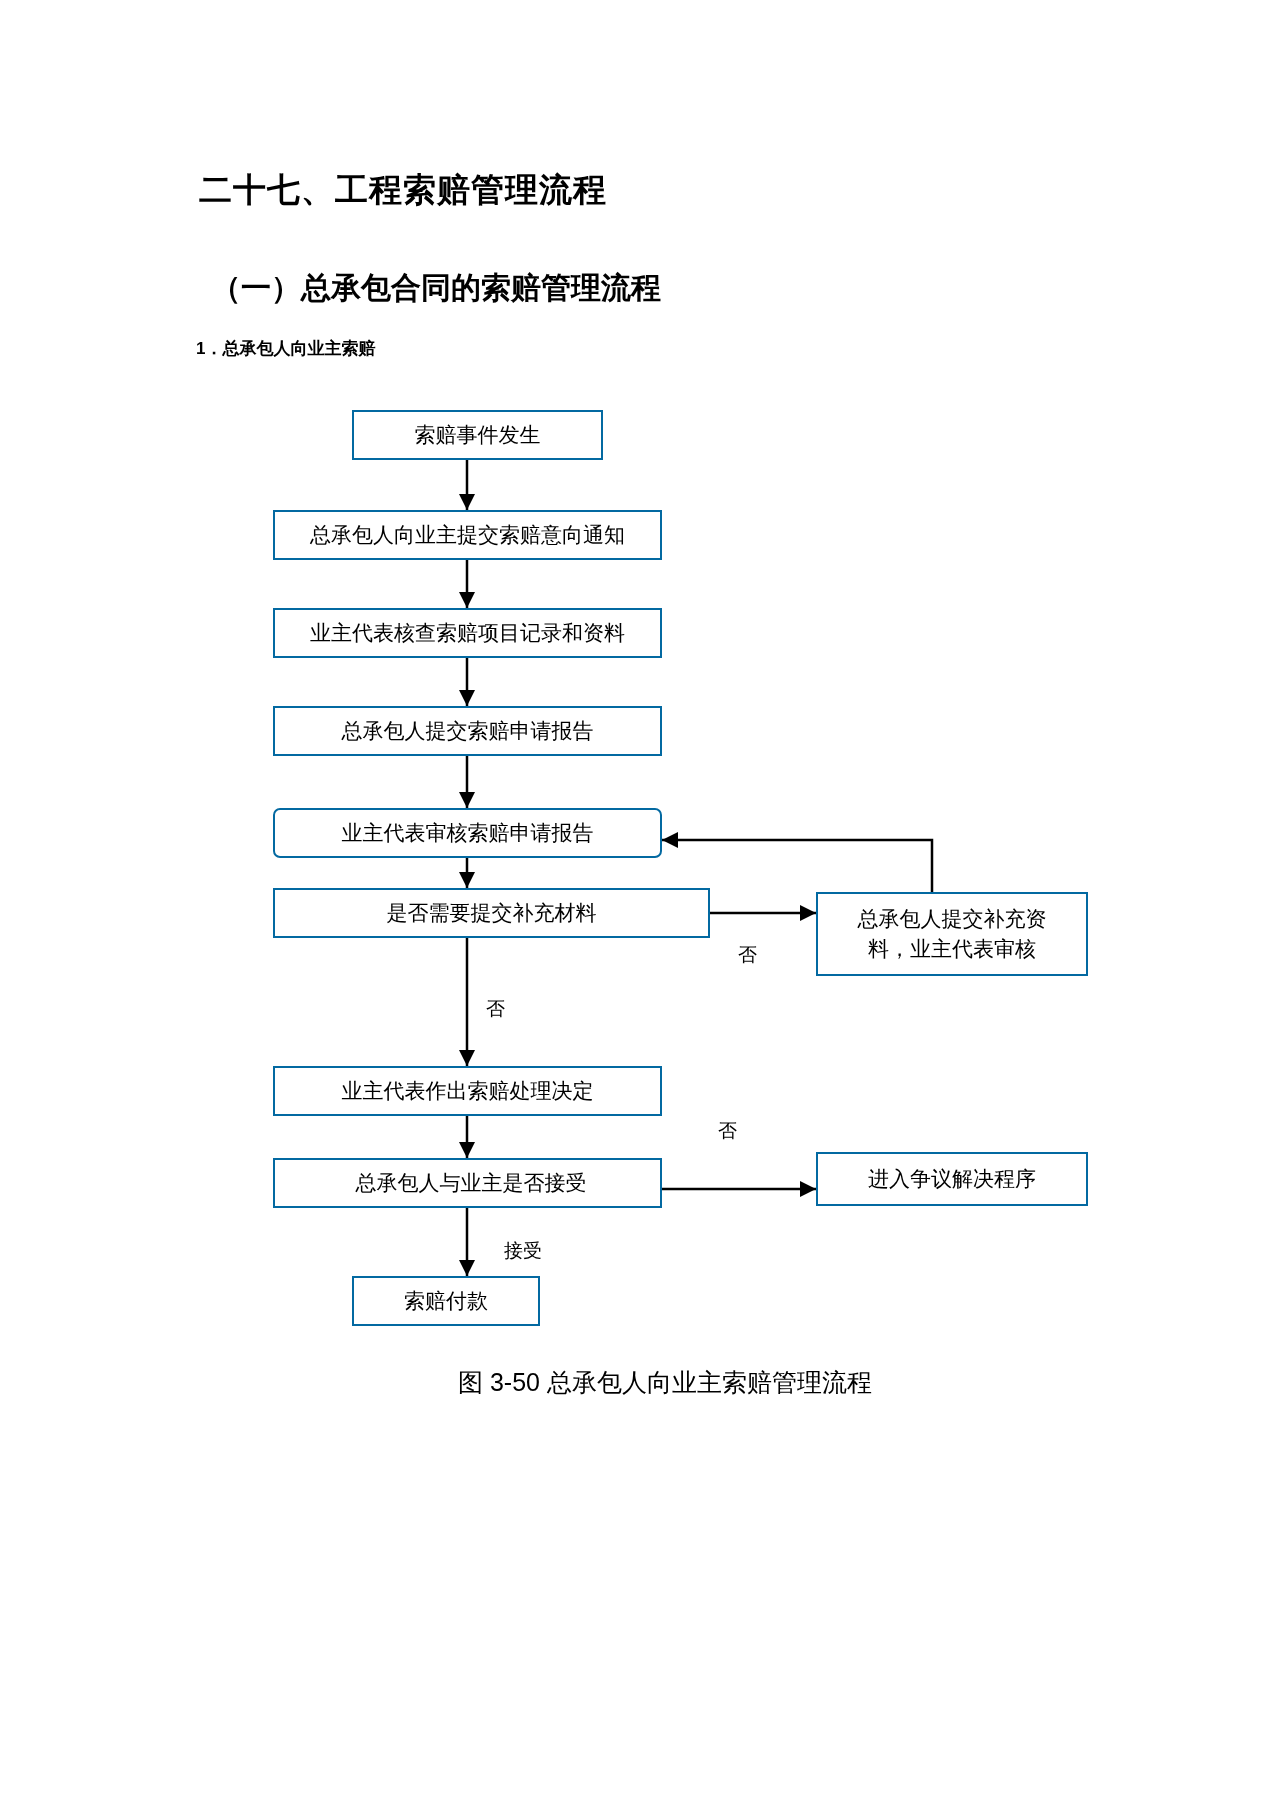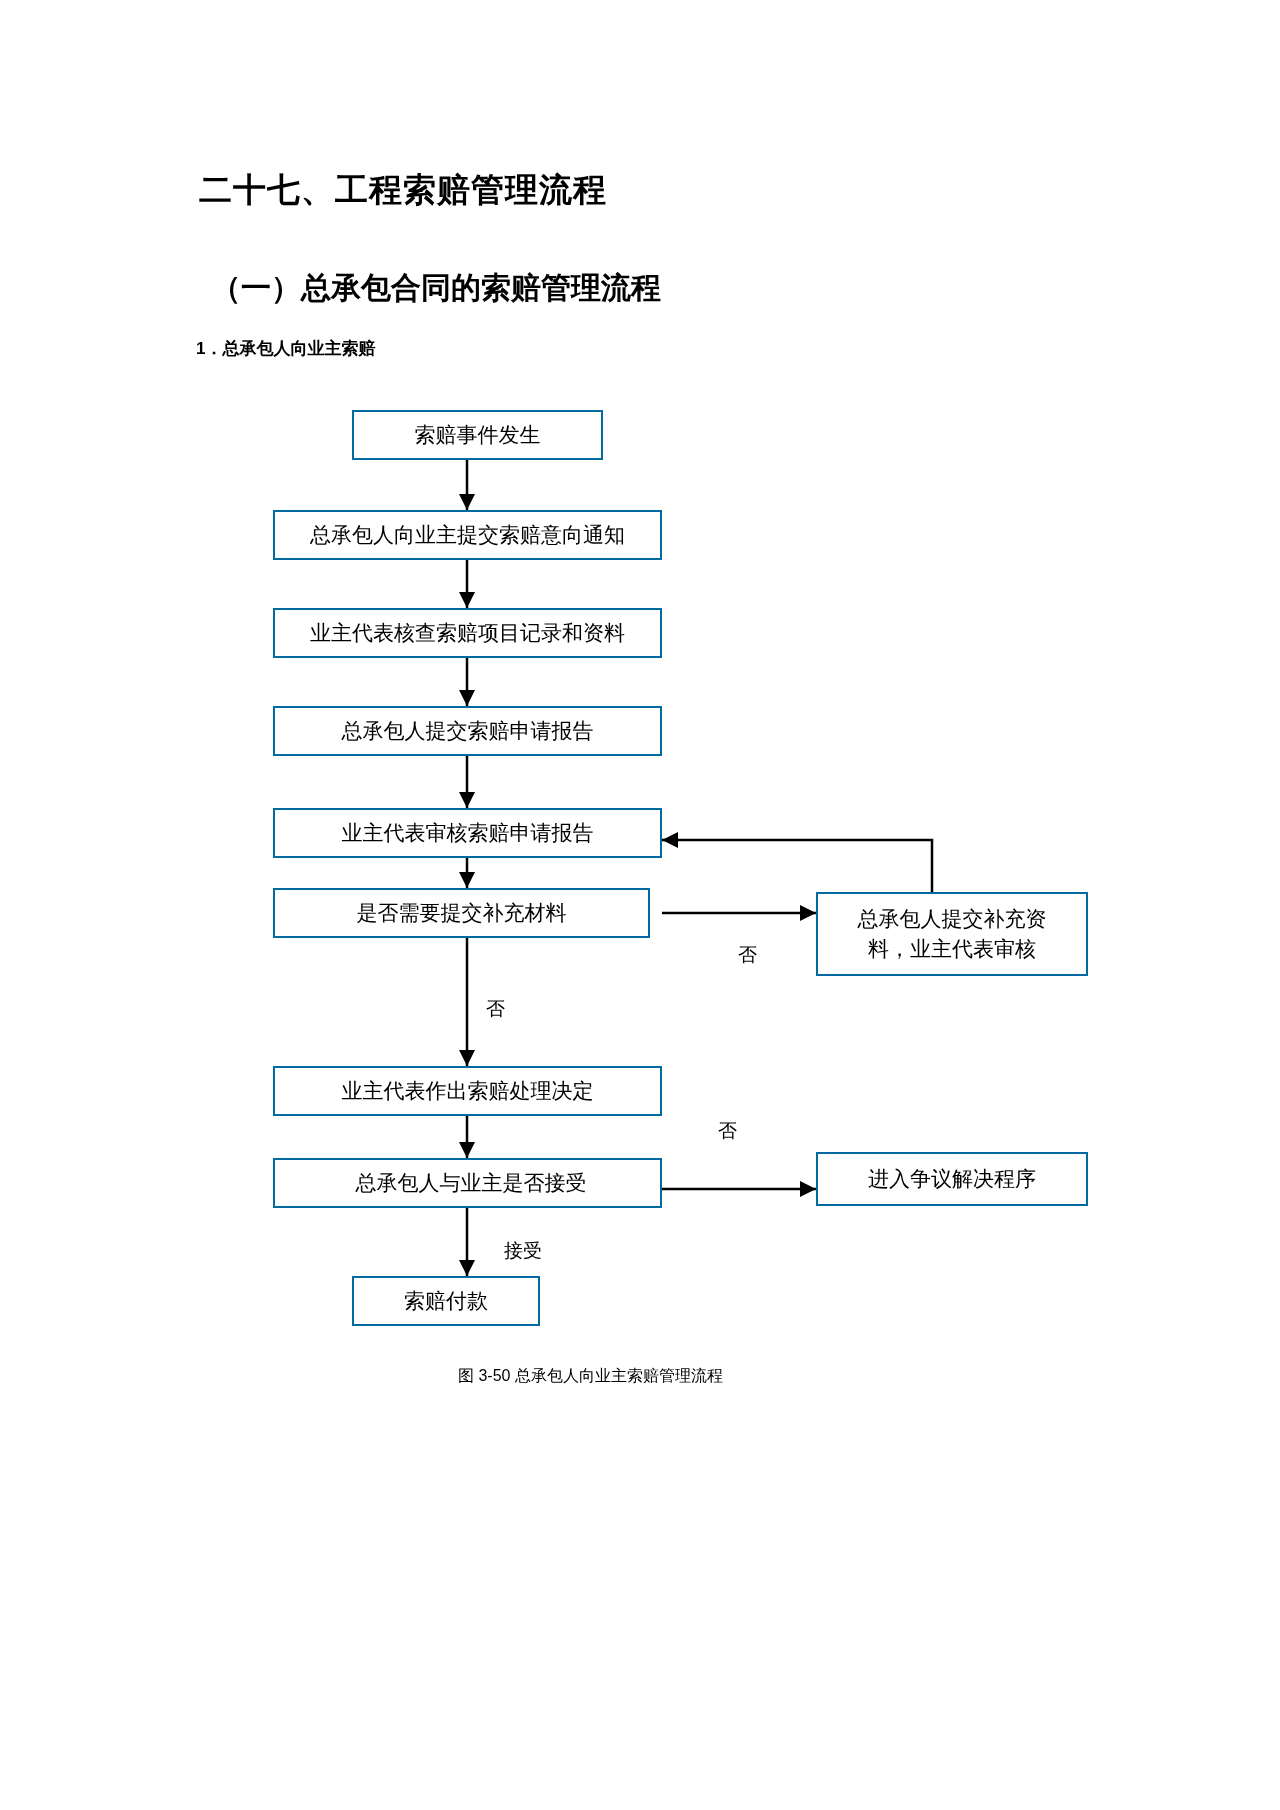--- a/index.html
+++ b/index.html
@@ -28,36 +28,36 @@
     align-items: center;
     justify-content: center;
     text-align: center;
     font-size: 21px;
     line-height: 1.45;
   }
   .n1  { left: 352px; top: 410px;  width: 251px; height: 50px; }
   .n2  { left: 273px; top: 510px;  width: 389px; height: 50px; }
   .n3  { left: 273px; top: 608px;  width: 389px; height: 50px; }
   .n4  { left: 273px; top: 706px;  width: 389px; height: 50px; }
-  .n5  { left: 273px; top: 808px;  width: 389px; height: 50px; }
-  .n6  { left: 273px; top: 888px;  width: 377px; height: 50px; }
+  .n5  { left: 273px; top: 808px;  width: 389px; height: 50px; border-radius: 7px; }
+  .n6  { left: 273px; top: 888px;  width: 437px; height: 50px; }
   .n7  { left: 816px; top: 892px;  width: 272px; height: 84px; }
   .n7 span { display: inline-block; max-width: 194px; }
   .n8  { left: 273px; top: 1066px; width: 389px; height: 50px; }
   .n9  { left: 273px; top: 1158px; width: 389px; height: 50px; padding-left: 7px; }
   .n10 { left: 816px; top: 1152px; width: 272px; height: 54px; }
   .n11 { left: 352px; top: 1276px; width: 188px; height: 50px; }
 
   .elabel { position: absolute; font-size: 19px; white-space: nowrap; }
   .l-no1    { left: 738px; top: 942px; }
   .l-no2    { left: 486px; top: 996px; }
   .l-no3    { left: 718px; top: 1118px; }
   .l-accept { left: 504px; top: 1238px; }
 
-  .caption { position: absolute; left: 458px; top: 1366px; font-size: 16px; white-space: nowrap; }
+  .caption { position: absolute; left: 458px; top: 1366px; font-size: 25px; white-space: nowrap; }
 </style>
 </head>
 <body>
 
 <div class="page">
 
   <h1 class="heading title">二十七、工程索赔管理流程</h1>
   <h2 class="heading subtitle">（一）总承包合同的索赔管理流程</h2>
   <h3 class="heading section">1．总承包人向业主索赔</h3>
 

